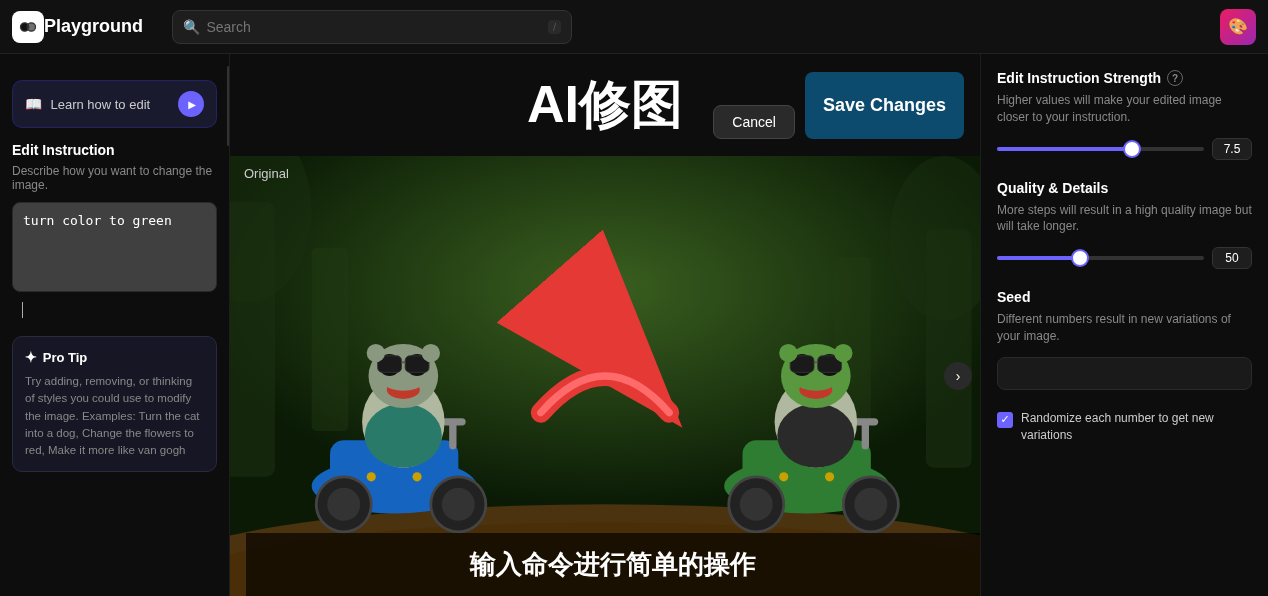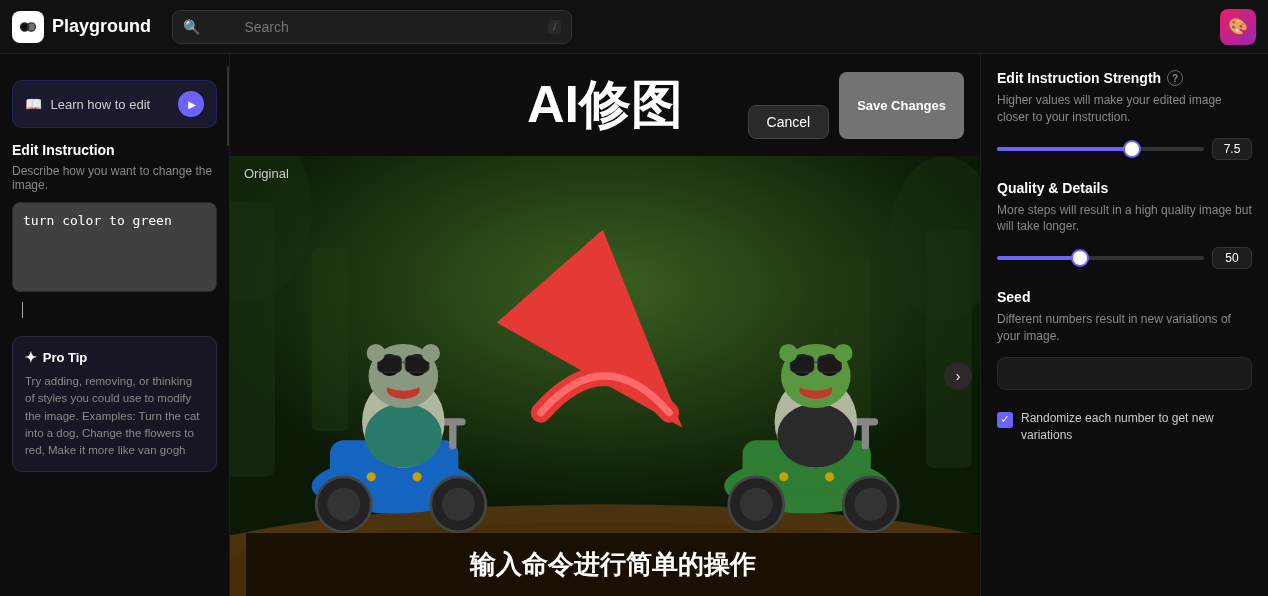--- a/index.html
+++ b/index.html
@@ -20,21 +20,20 @@
       align-items: center;
       background: #111;
       border-bottom: 1px solid #222;
       height: 54px;
       padding: 0 12px;
       flex-shrink: 0;
     }
     .logo-area {
       display: flex;
       align-items: center;
-      gap: 8px;
       width: 160px;
     }
     .logo-icon {
       width: 32px;
       height: 32px;
       border-radius: 8px;
       background: #fff;
       display: flex;
       align-items: center;
       justify-content: center;
@@ -58,21 +57,20 @@
       height: 34px;
       gap: 6px;
     }
     .search-bar input {
       background: transparent;
       border: none;
       outline: none;
       color: #fca5a5;
       font-size: 14px;
       flex: 1;
-      margin-left: 38px;
     }
     .search-shortcut {
       font-size: 11px;
       color: #555;
       background: #2a2a2a;
       border-radius: 4px;
       padding: 1px 5px;
     }
     .header-right {
       margin-left: auto;
@@ -220,25 +218,25 @@
       background: #2a2a2a;
       border: 1px solid #444;
       border-radius: 8px;
       color: #fff;
       font-size: 14px;
       padding: 8px 18px;
       cursor: pointer;
       margin-top: 33px;
     }
     .save-btn {
-      background: #737373;
+      background: #0c4a6e;
       border: none;
       border-radius: 8px;
       color: #fff;
-      font-size: 13px;
+      font-size: 18px;
       font-weight: 600;
       padding: 8px 18px;
       cursor: pointer;
     }
 
     .image-area {
       flex: 1;
       position: relative;
       overflow: hidden;
       background: #111;

